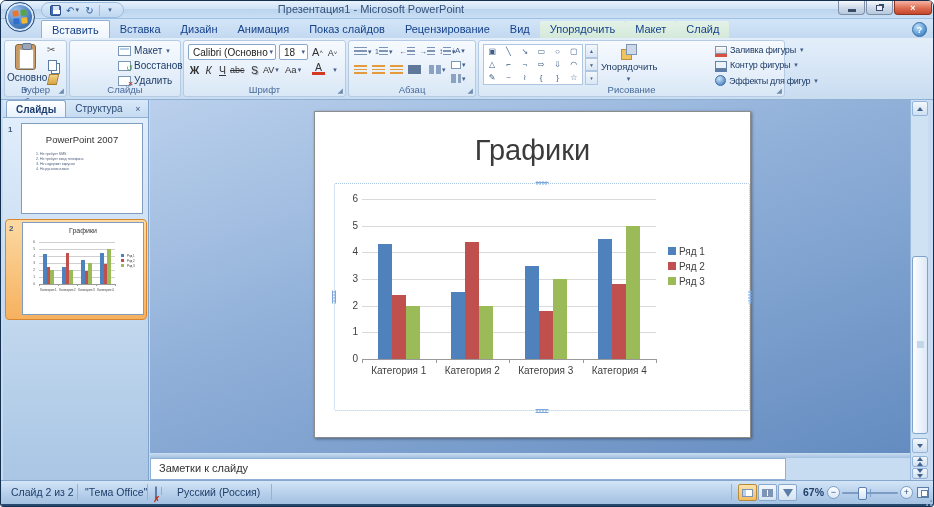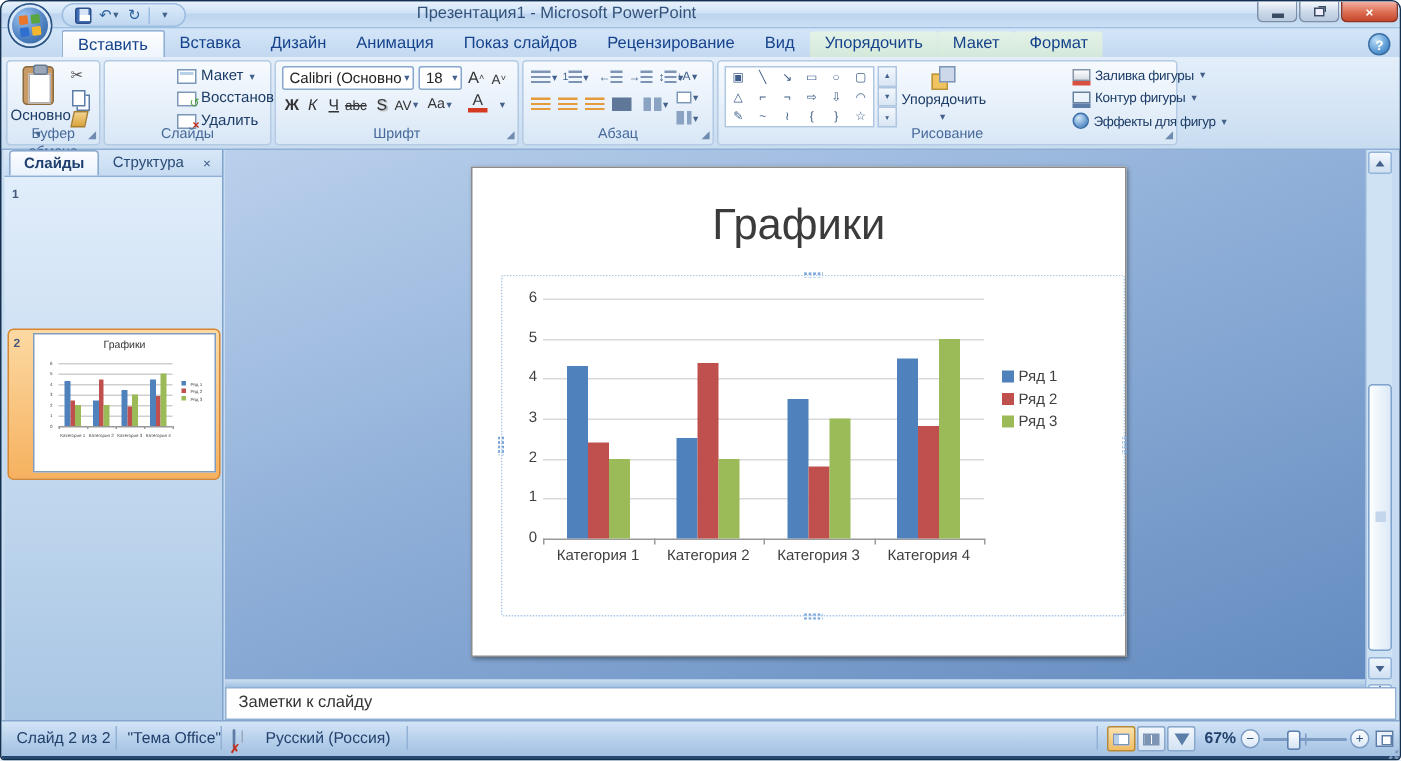--- a/index.html
+++ b/index.html
@@ -132,21 +132,21 @@
  display:flex;align-items:center;justify-content:center}
 .sthumb{position:absolute;left:1px;top:156px;width:16px;height:178px;border:1px solid #7fa3cc;border-radius:3px;
  background:linear-gradient(90deg,#fdfeff,#dce9f7)}
 .sthumb::after{content:"";position:absolute;left:4px;top:50%;width:7px;height:7px;margin-top:-4px;background:#c3d6ec}
 .tri{width:0;height:0;border-left:3px solid transparent;border-right:3px solid transparent}
 .tri.up{border-bottom:4px solid #44618c}
 .tri.dn{border-top:4px solid #44618c}
 .dchev{display:flex;flex-direction:column;align-items:center;gap:1px}
 
 .splitter{position:absolute;left:149px;top:452px;width:760px;height:5px;background:linear-gradient(#cbdef2,#a2c0e0)}
-.notes{position:absolute;left:149px;top:457px;width:781px;height:22px;background:#fff;border:1px solid #8fb0d4;
+.notes{position:absolute;left:149px;top:457px;width:636px;height:22px;background:#fff;border:1px solid #8fb0d4;
  font-size:11px;color:#333;padding:3px 0 0 8px}
 
 .statusbar{position:absolute;left:0;top:479px;width:934px;height:24px;
  background:linear-gradient(#d4e5f7,#b3cdea 60%,#a5c2e2);border-top:1px solid #86a7cd;
  font-size:10.5px;color:#21406b}
 .sb-item{position:absolute;top:5px;white-space:nowrap}
 .sb-sep{position:absolute;top:3px;width:1px;height:16px;background:#93b2d6}
 .i-spell{position:relative;width:13px;height:10px;background:#fff;border:1px solid #5b7da8;border-radius:1px}
 .i-spell::before{content:"";position:absolute;left:5px;top:0;width:1px;height:8px;background:#9ab}
 .i-spell::after{content:"✗";position:absolute;right:-4px;bottom:-5px;color:#c5301e;font-size:8px;font-weight:bold}
@@ -220,21 +220,21 @@
   <div class="tabrow" id="tabrow">
       <div class="tab active">Вставить</div>
       <div class="tab">Вставка</div>
       <div class="tab">Дизайн</div>
       <div class="tab">Анимация</div>
       <div class="tab">Показ слайдов</div>
       <div class="tab">Рецензирование</div>
       <div class="tab">Вид</div>
       <div class="tab ctx">Упорядочить</div>
       <div class="tab ctx">Макет</div>
-      <div class="tab ctx">Формат</div>
+      <div class="tab ctx">Слайд</div>
     </div>
   <div class="help-btn">?</div>
 
   <div class="ribbon">
 
     <div class="group" style="left:3px;width:63px">
       <div class="bigbtn" style="left:2px;width:36px">
         <div class="bicon i-clipboard"></div>
         <div>Основно</div>
         <span class="caret">▾</span>
@@ -423,20 +423,29 @@
   <div class="main-bg"></div>
 
   <div class="leftpane">
     <div class="pane-tabs">
       <div class="ptab active">Слайды</div>
       <div class="ptab">Структура</div>
       <div class="pane-close">×</div>
     </div>
     <div class="thumb-row" style="top:21px;height:96px">
       <span class="thumb-num">1</span>
+      <div class="thumb t1">
+        <div class="t1-title">PowerPoint 2007</div>
+        <ol class="t1-list" id="thumb1List">
+            <li>1. Не требует SMS</li>
+            <li>2. Не требует ввод телефона</li>
+            <li>3. Не содержит вирусов</li>
+            <li>4. На русском языке</li>
+          </ol>
+      </div>
     </div>
     <div class="thumb-row selected" style="top:119px;height:101px">
       <span class="thumb-num">2</span>
       <div class="thumb t2">
         <div class="t2-title">Графики</div>
         <div class="minichart" id="thumbChart">
             <div class="cgrid" style="left: 10px; top: 46px; width: 76px; height: 1px; background: rgb(153, 153, 153);"></div>
             <div class="clab" style="left: 0px; top: 44.1px; width: 6px; text-align: right; font-size: 3px;">0</div>
             <div class="cgrid" style="left: 10px; top: 39px; width: 76px; height: 1px; background: rgb(207, 207, 207);"></div>
             <div class="clab" style="left: 0px; top: 37.1px; width: 6px; text-align: right; font-size: 3px;">1</div>

